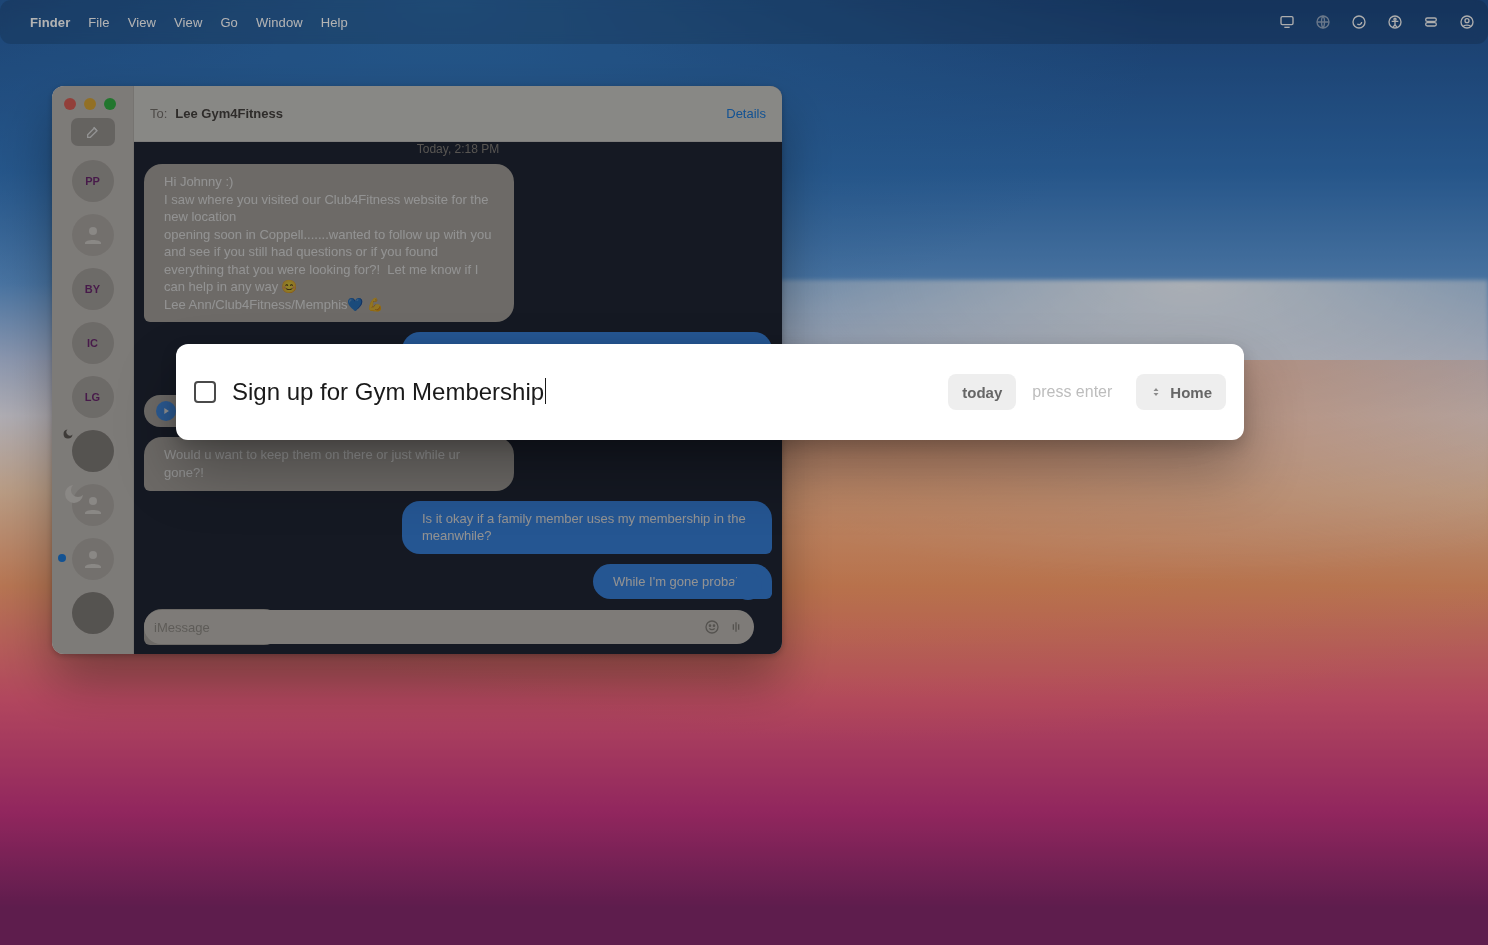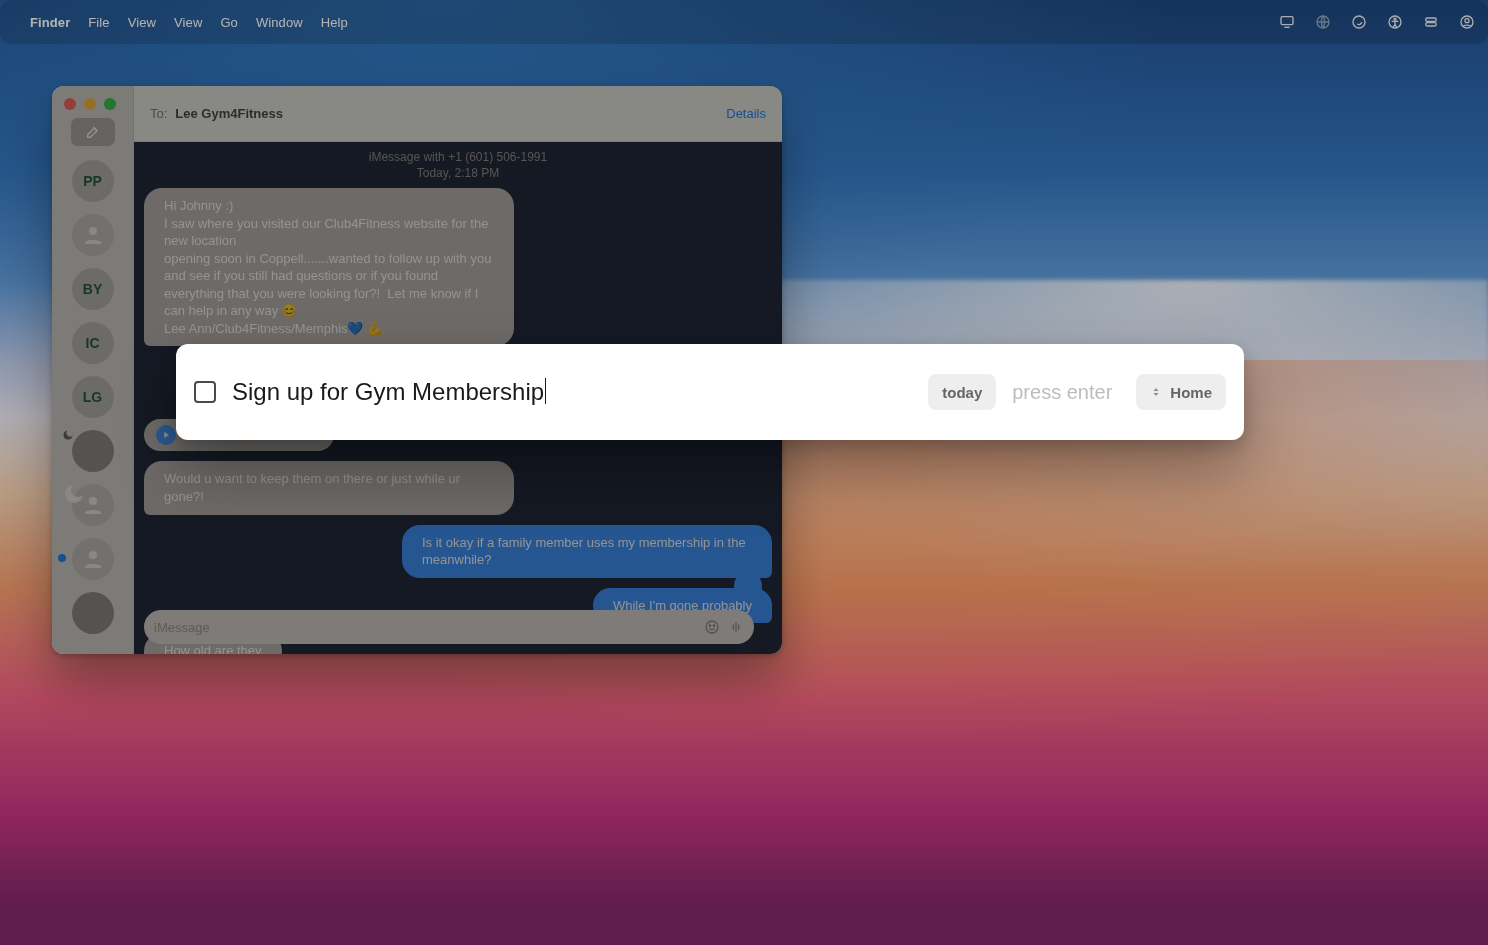--- a/index.html
+++ b/index.html
@@ -93,23 +93,23 @@
     width: 44px; height: 28px; border-radius: 7px;
     background: rgba(130,126,122,.55);
     display: flex; align-items: center; justify-content: center;
     margin-bottom: 10px;
   }
   .compose svg { width: 16px; height: 16px; color: #fff; }
 
   .convo-list { display: flex; flex-direction: column; gap: 12px; align-items: center; width: 100%; padding: 4px 0 10px; overflow: hidden; }
   .avatar {
     width: 42px; height: 42px; border-radius: 50%;
-    background: #b8b3ad; color: #14532d;
+    background: #b8b3ad; color: #701a75;
     display: flex; align-items: center; justify-content: center;
-    font-weight: 600; font-size: 14px;
+    font-weight: 600; font-size: 11px;
     position: relative;
   }
   .avatar.silhouette { background: #c3beb8; }
   .avatar.silhouette svg { width: 24px; height: 24px; color: #efeae5; }
   .avatar.photo { background: #8a8580; }
   .avatar .moon {
     position: absolute; left: -10px; top: -2px; width: 12px; height: 12px;
     color: #5d5852;
   }
   .avatar .blue-dot {
@@ -194,21 +194,21 @@
     display: inline-block; width: 1px; height: 26px; background: #1a1a1a; vertical-align: -4px; margin-left: 1px;
     animation: blink 1s steps(1) infinite;
   }
   @keyframes blink { 50% { opacity: 0; } }
 
   .quick-add .chip {
     background: #eeeeee; color: #666; border-radius: 8px;
     height: 36px; display: inline-flex; align-items: center; gap: 8px;
     padding: 0 14px; font-size: 15px; font-weight: 600;
   }
-  .quick-add .hint { color: #bdbdbd; font-size: 20px; padding-right: 8px; }
+  .quick-add .hint { color: #bdbdbd; font-size: 16px; padding-right: 8px; }
   .quick-add .home-chip svg { width: 12px; height: 14px; color: #8c8c8c; }
 
 </style>
 </head>
 <body>
 
 <div class="desktop">
   <div class="wave1"></div>
   <div class="wave2"></div>
 
@@ -324,21 +324,20 @@
 
     <div class="main">
       <div class="header">
         <div class="to-wrap">
           <span>To:</span>
           <span class="to-name">Lee Gym4Fitness</span>
         </div>
         <span class="details">Details</span>
       </div>
 
-      <div class="imsg-header">iMessage with +1 (601) 506-1991</div>
       <div class="imsg-time">Today, 2:18 PM</div>
 
       <div class="thread">
         <div class="bubble in"><span style="white-space:pre-wrap">Hi Johnny :)
 I saw where you visited our Club4Fitness website for the new location
 opening soon in Coppell.......wanted to follow up with you and see if you still had questions or if you found everything that you were looking for?!  Let me know if I can help in any way 😊
 Lee Ann/Club4Fitness/Memphis💙 💪</span></div>
         <div class="bubble out"><span>I need to join a club soon, so wasn't sure when this was opening</span></div>
 
         <div class="voice">

